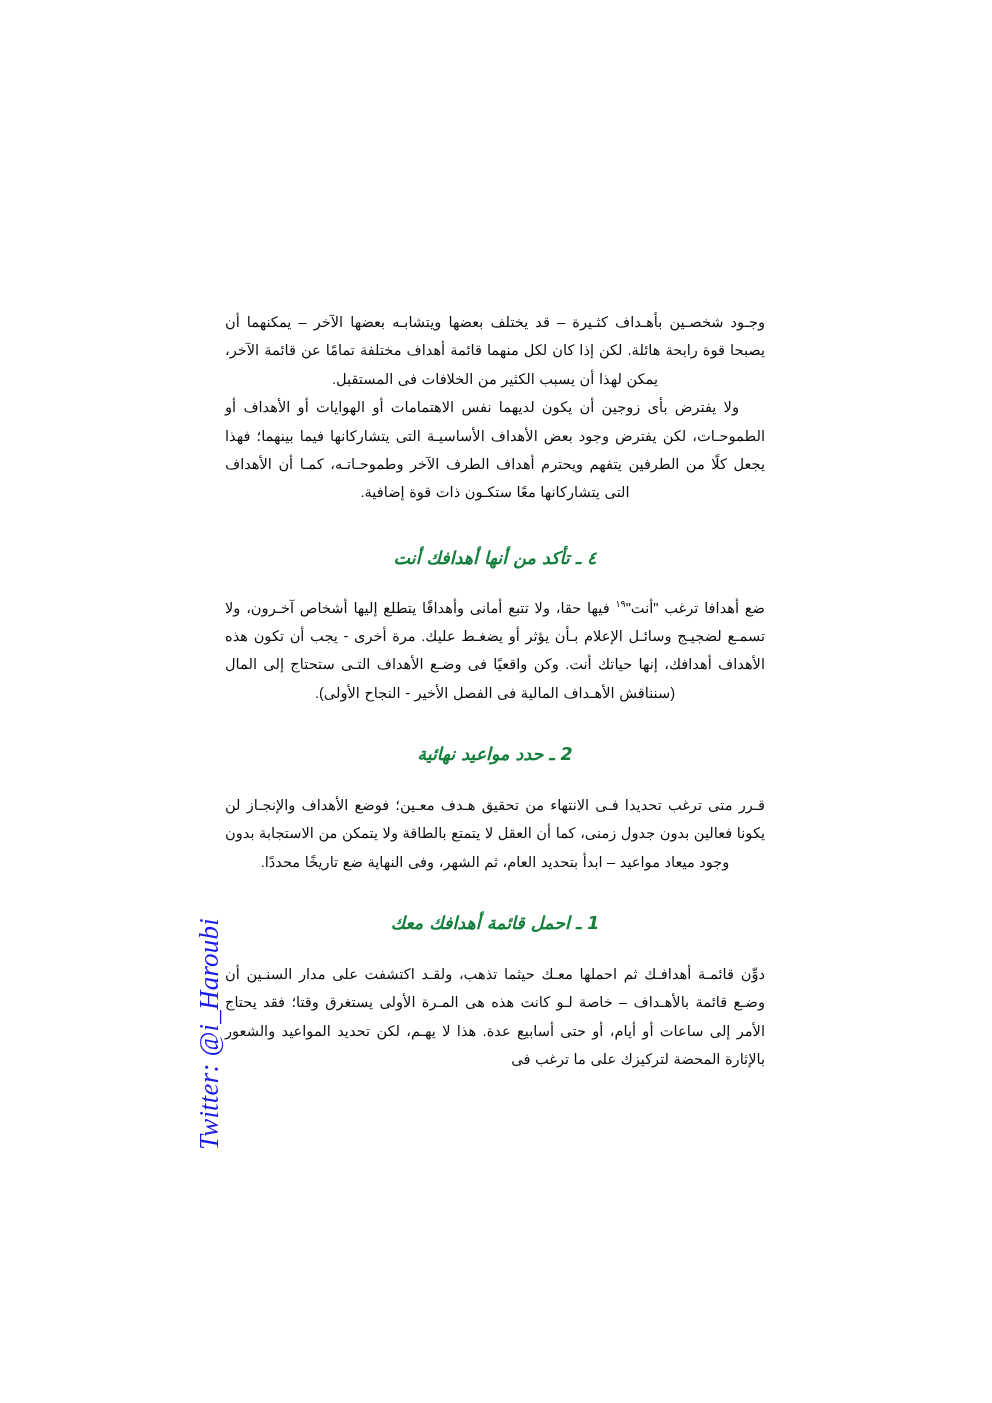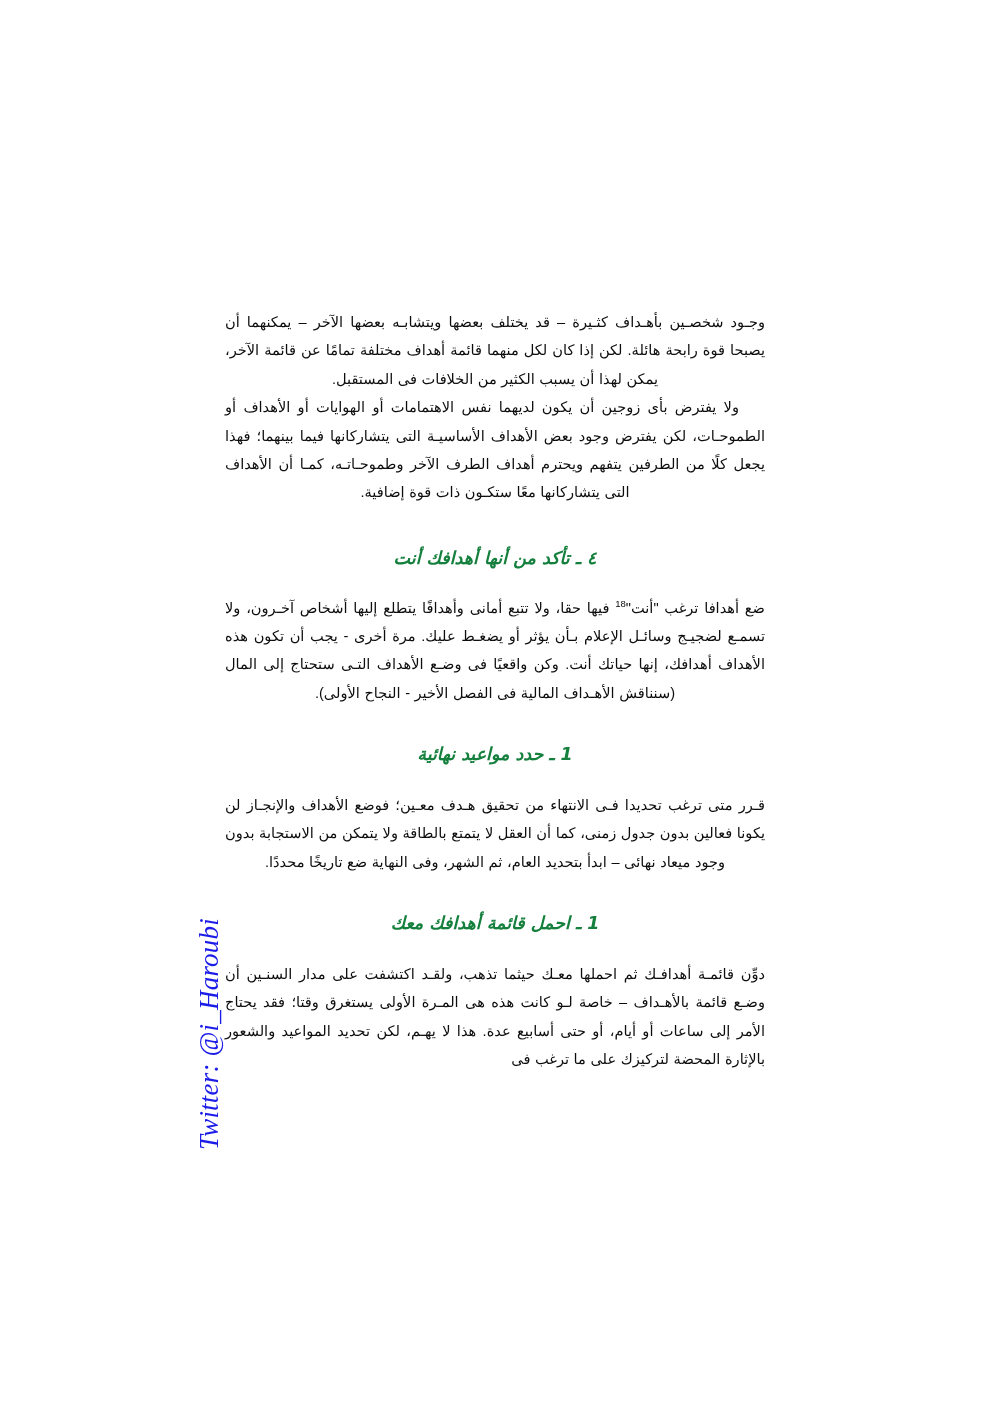--- a/index.html
+++ b/index.html
@@ -130,29 +130,29 @@
     <p class="para">وجـود شخصـين بأهـداف كثـيرة – قد يختلف بعضها ويتشابـه بعضها الآخر – يمكنهما أن يصبحا قوة رابحة هائلة. لكن إذا كان لكل منهما قائمة أهداف مختلفة تمامًا عن قائمة الآخر، يمكن لهذا أن يسبب الكثير من الخلافات فى المستقبل.</p>
 
     <p class="para indent">ولا يفترض بأى زوجين أن يكون لديهما نفس الاهتمامات أو الهوايات أو الأهداف أو الطموحـات، لكن يفترض وجود بعض الأهداف الأساسيـة التى يتشاركانها فيما بينهما؛ فهذا يجعل كلًا من الطرفين يتفهم ويحترم أهداف الطرف الآخر وطموحـاتـه، كمـا أن الأهداف التى يتشاركانها معًا ستكـون ذات قوة إضافية.</p>
 
     <div class="sp-after-p1"></div>
 
     <h2 class="section-head">٤ ـ  تأكد من أنها أهدافك أنت</h2>
 
     <div class="sp-after-h4"></div>
 
-    <p class="para"><span>ضع أهدافا ترغب "أنت"</span><sup class="fn">18</sup><span> فيها حقا، ولا تتبع أمانى وأهدافًا يتطلع إليها أشخاص آخـرون، ولا تسمـع لضجيـج وسائـل الإعلام بـأن يؤثر أو يضغـط عليك. مرة أخرى - يجب أن تكون هذه الأهداف أهدافك، إنها حياتك أنت. وكن واقعيًا فى وضـع الأهداف التـى ستحتاج إلى المال (سنناقش الأهـداف المالية فى الفصل الأخير - النجاح الأولى).</span></p>
+    <p class="para"><span>ضع أهدافا ترغب "أنت"</span><sup class="fn">١٩</sup><span> فيها حقا، ولا تتبع أمانى وأهدافًا يتطلع إليها أشخاص آخـرون، ولا تسمـع لضجيـج وسائـل الإعلام بـأن يؤثر أو يضغـط عليك. مرة أخرى - يجب أن تكون هذه الأهداف أهدافك، إنها حياتك أنت. وكن واقعيًا فى وضـع الأهداف التـى ستحتاج إلى المال (سنناقش الأهـداف المالية فى الفصل الأخير - النجاح الأولى).</span></p>
 
     <div class="sp-before-h5"></div>
 
-    <h2 class="section-head">1 ـ  حدد مواعيد نهائية</h2>
+    <h2 class="section-head">2 ـ  حدد مواعيد نهائية</h2>
 
     <div class="sp-after-h5"></div>
 
-    <p class="para">قـرر متى ترغب تحديدا فـى الانتهاء من تحقيق هـدف معـين؛ فوضع الأهداف والإنجـاز لن يكونا فعالين بدون جدول زمنى، كما أن العقل لا يتمتع بالطاقة ولا يتمكن من الاستجابة بدون وجود ميعاد نهائى – ابدأ بتحديد العام، ثم الشهر، وفى النهاية ضع تاريخًا محددًا.</p>
+    <p class="para">قـرر متى ترغب تحديدا فـى الانتهاء من تحقيق هـدف معـين؛ فوضع الأهداف والإنجـاز لن يكونا فعالين بدون جدول زمنى، كما أن العقل لا يتمتع بالطاقة ولا يتمكن من الاستجابة بدون وجود ميعاد مواعيد – ابدأ بتحديد العام، ثم الشهر، وفى النهاية ضع تاريخًا محددًا.</p>
 
     <div class="sp-before-h6"></div>
 
     <h2 class="section-head">1 ـ  احمل قائمة أهدافك معك</h2>
 
     <div class="sp-after-h6"></div>
 
     <p class="para tail-right">دوِّن قائمـة أهدافـك ثم احملها معـك حيثما تذهب، ولقـد اكتشفت على مدار السنـين أن وضـع قائمة بالأهـداف – خاصة لـو كانت هذه هى المـرة الأولى يستغرق وقتا؛ فقد يحتاج الأمر إلى ساعات أو أيام، أو حتى أسابيع عدة. هذا لا يهـم، لكن تحديد المواعيد والشعور بالإثارة المحضة لتركيزك على ما ترغب فى</p>
 
   </div>

